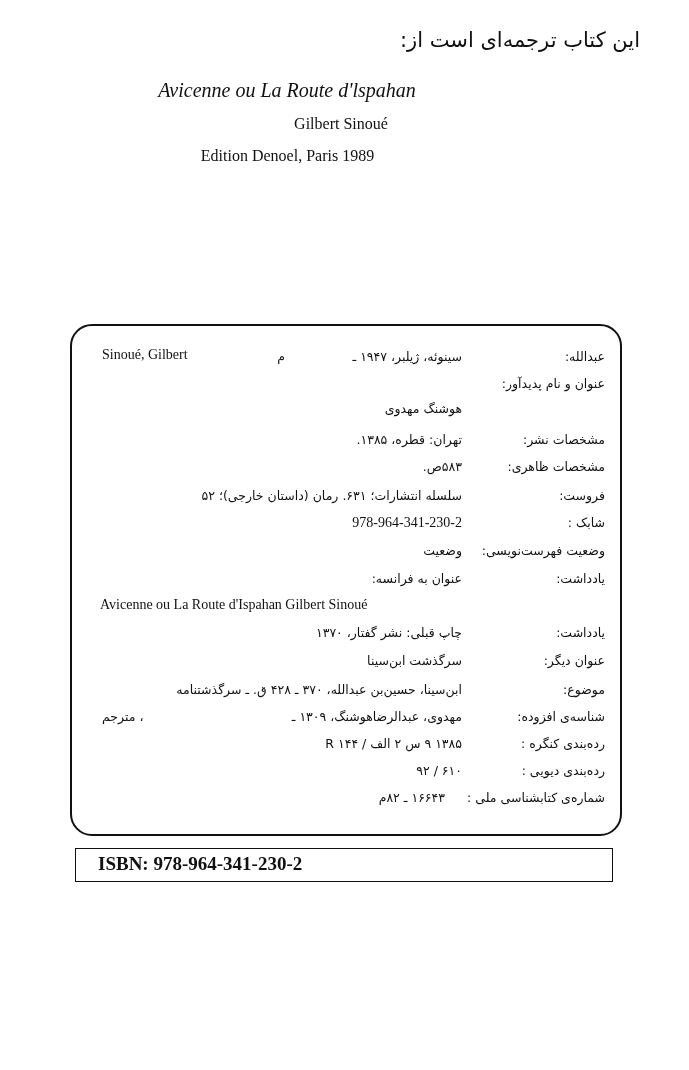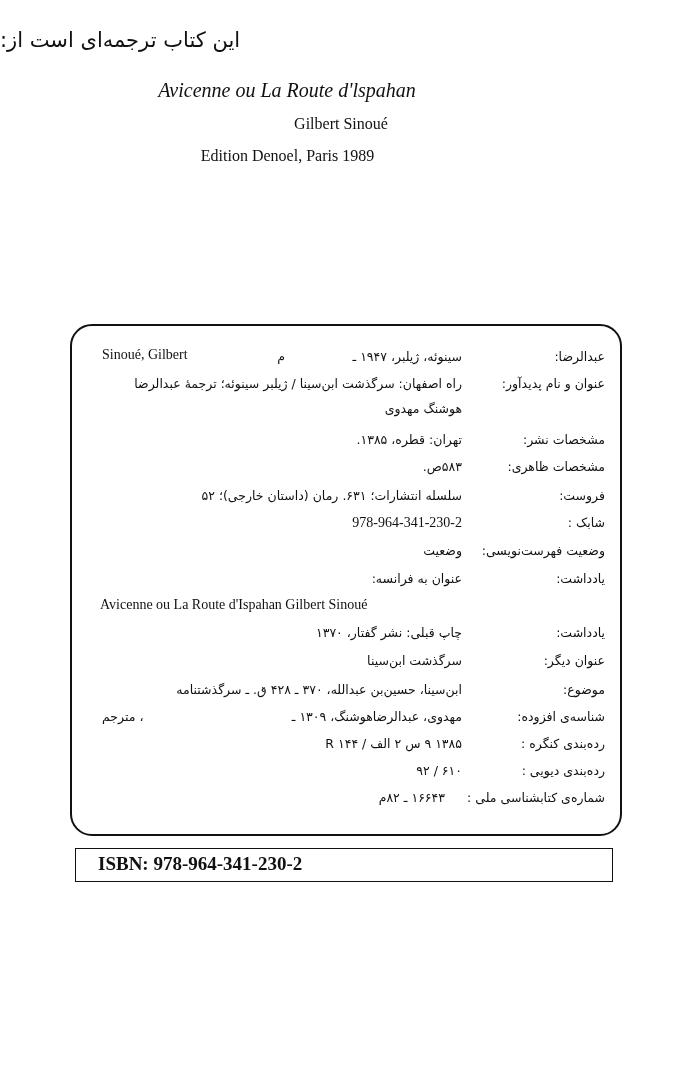--- a/index.html
+++ b/index.html
@@ -1,17 +1,17 @@
 <!DOCTYPE html>
 <html><head>
 <meta charset="utf-8">
 <style>
   html, body { margin:0; padding:0; background:#ffffff; }
   body { width:689px; height:1070px; position:relative; overflow:hidden; color:#111; font-family:"DejaVu Serif", serif; }
-  .hdr-fa { position:absolute; top:28px; left:0; width:640px; text-align:left; direction:rtl; font-family:"DejaVu Sans", sans-serif; font-size:21px; }
+  .hdr-fa { position:absolute; top:28px; left:0; width:640px; text-align:right; direction:rtl; font-family:"DejaVu Sans", sans-serif; font-size:21px; }
   .hdr-title { position:absolute; top:79px; left:0; width:574px; text-align:center; font-family:"Liberation Serif", serif; font-style:italic; font-size:20px; }
   .hdr-author { position:absolute; top:115px; left:0; width:682px; text-align:center; font-family:"Liberation Serif", serif; font-size:16px; }
   .hdr-edition { position:absolute; top:147px; left:0; width:575px; text-align:center; font-family:"Liberation Serif", serif; font-size:16px; }
 
   .cip-box { position:absolute; left:70px; top:324px; width:548px; height:508px; border:2.5px solid #111; border-radius:22px; }
   .row { position:absolute; left:0; width:548px; height:24px; direction:rtl; font-family:"DejaVu Sans", sans-serif; font-size:12.5px; }
   .row .lbl { position:absolute; right:15px; top:0; white-space:nowrap; }
   .row .val { position:absolute; right:158px; top:0; white-space:nowrap; }
   .row .extra { position:absolute; top:0; white-space:nowrap; }
   .latin { font-family:"Liberation Serif", serif; font-size:14px; direction:ltr; }
@@ -24,29 +24,28 @@
 <body>
 
 <div class="hdr-fa">این کتاب ترجمه‌ای است از:</div>
 <div class="hdr-title">Avicenne ou La Route d'lspahan</div>
 <div class="hdr-author">Gilbert Sinoué</div>
 <div class="hdr-edition">Edition Denoel, Paris 1989</div>
 
 <div class="cip-box">
 
   <div class="row" style="top:23px">
-    <span class="lbl">عبدالرضا:</span>
+    <span class="lbl">عبدالله:</span>
     <span class="val">سینوئه، ژیلبر، ۱۹۴۷ ـ</span>
     <span class="extra" style="right:335px">م</span>
     <span class="extra latin" style="left:30px;top:-2px">Sinoué, Gilbert</span>
   </div>
 
   <div class="row" style="top:50px">
     <span class="lbl">عنوان و نام پدیدآور:</span>
-    <span class="val">راه اصفهان: سرگذشت ابن‌سینا / ژیلبر سینوئه؛ ترجمهٔ عبدالرضا</span>
   </div>
   <div class="row" style="top:75px">
     <span class="val">هوشنگ مهدوی</span>
   </div>
 
   <div class="row" style="top:106px">
     <span class="lbl">مشخصات نشر:</span>
     <span class="val">تهران: قطره، ۱۳۸۵.</span>
   </div>
 

